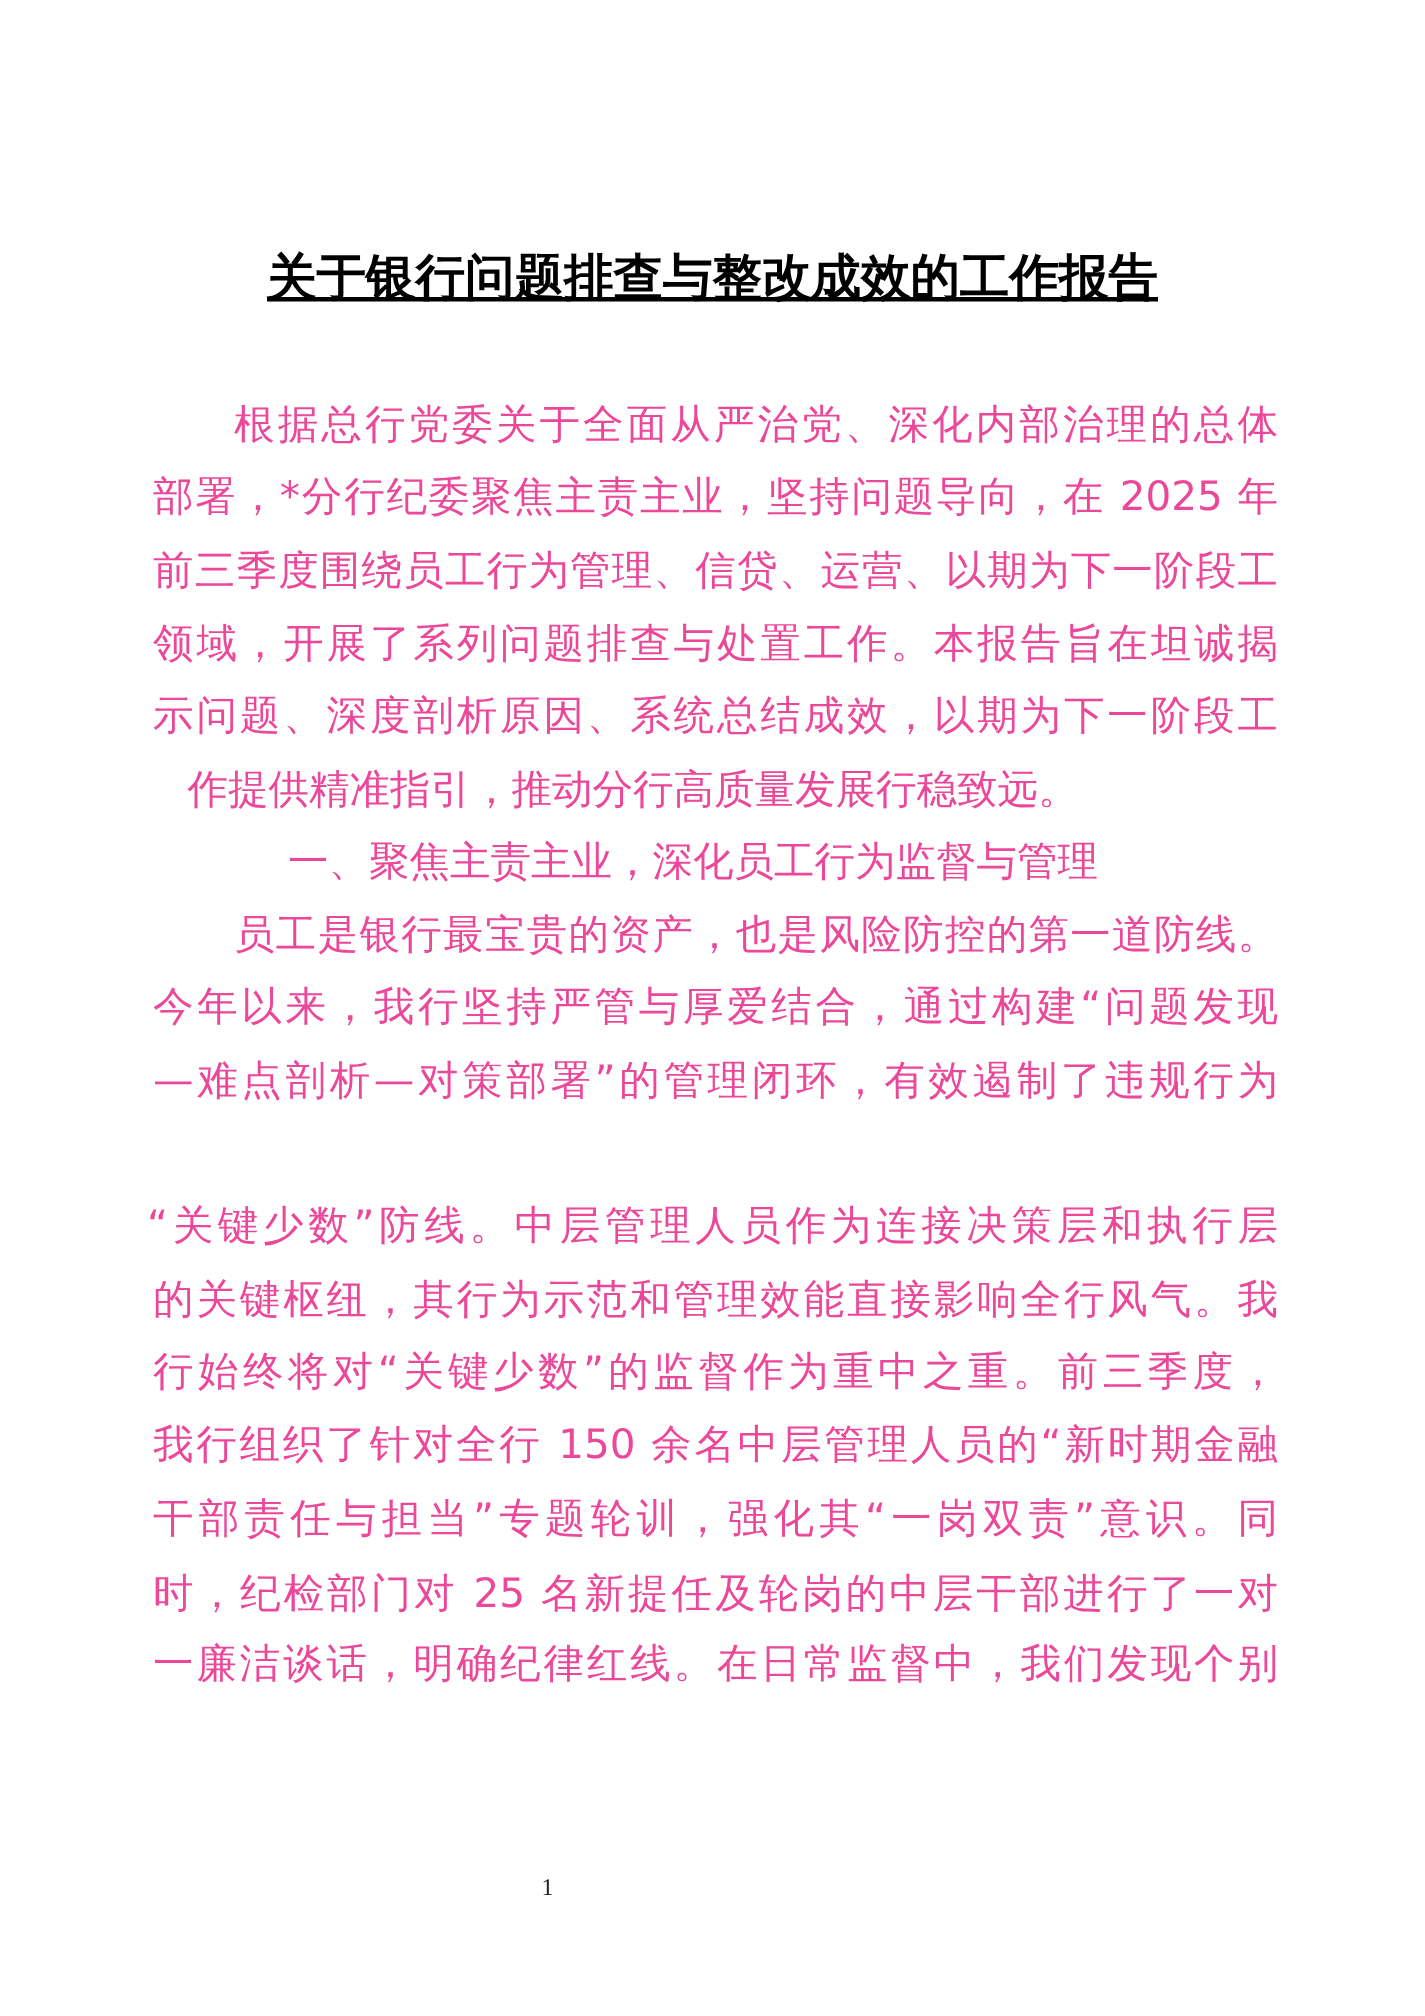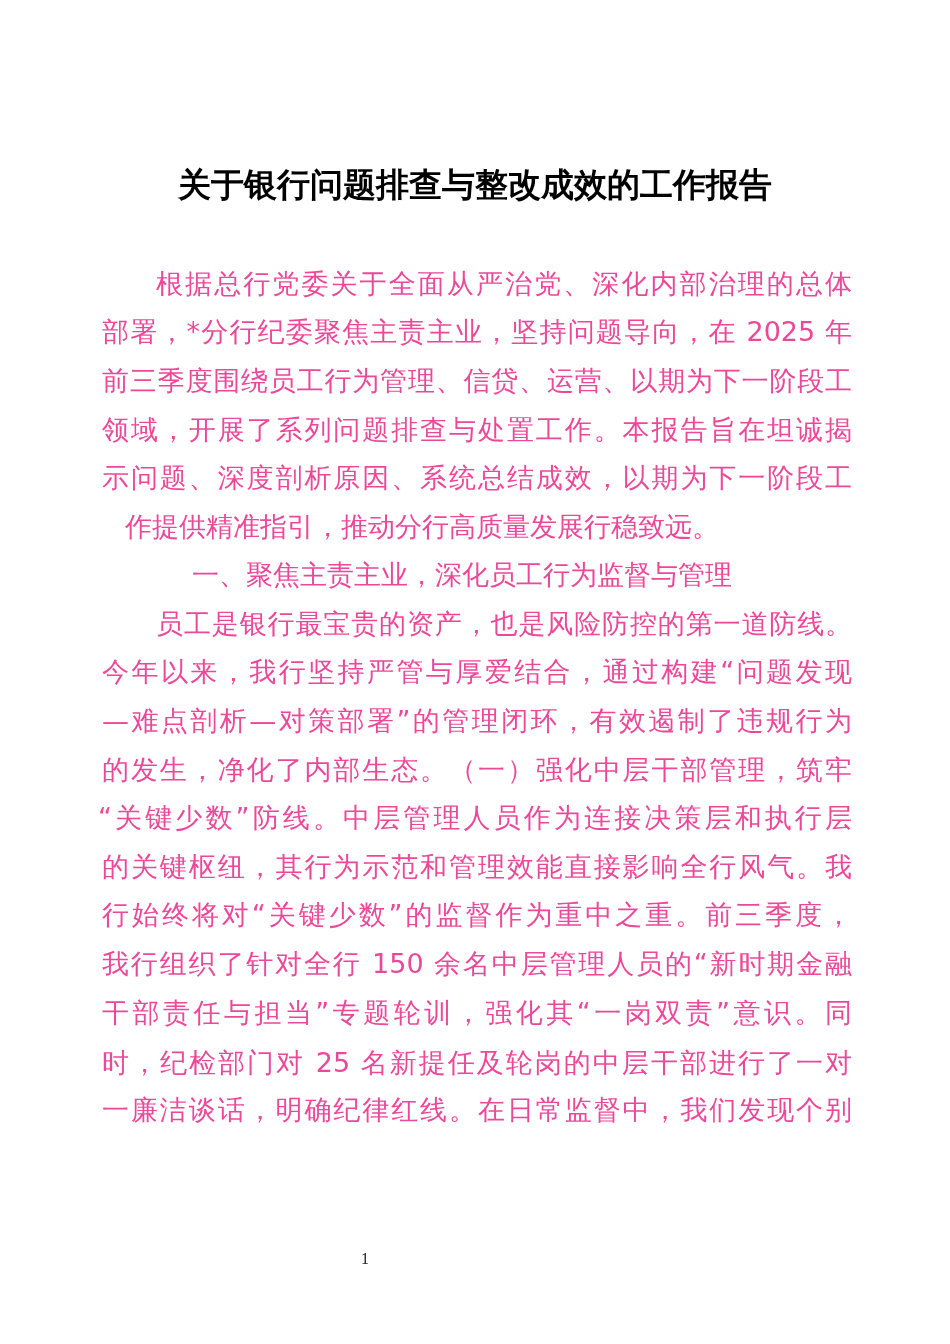--- a/index.html
+++ b/index.html
@@ -6,21 +6,21 @@
     body { width: 950px; height: 1344px; position: relative; overflow: hidden; }
     .page {
       position: absolute; left: 0; top: 0; width: 950px; height: 1344px;
       background: #ffffff; color: #111111;
     }
     .title {
       position: absolute; left: 0; top: 162px; width: 950px;
       text-align: center;
       font-family: "DejaVu Serif", "Liberation Serif", serif;
       font-weight: bold; font-size: 33px; letter-spacing: 0px;
-      line-height: 46px; color: #000000;
+      line-height: 46px; color: #000000; text-decoration: underline;
     }
     .line {
       position: absolute; left: 102px; width: 750px;
       font-family: "DejaVu Sans", "Liberation Sans", sans-serif;
       font-size: 27px; line-height: 40px; height: 40px;
       white-space: nowrap; color: #ec4899;
       text-align: justify; text-align-last: justify;
     }
     .line.last { text-align-last: left; margin-left: 23px; }
     .line.indent { left: 156px; width: 696px; }
@@ -44,21 +44,20 @@
   <div class="line" style="top:361px">前三季度围绕员工行为管理、信贷、运营、以期为下一阶段工</div>
   <div class="line" style="top:410px">领域，开展了系列问题排查与处置工作。本报告旨在坦诚揭</div>
   <div class="line" style="top:458px">示问题、深度剖析原因、系统总结成效，以期为下一阶段工</div>
   <div class="line last" style="top:507px">作提供精准指引，推动分行高质量发展行稳致远。</div>
 
   <div class="line indent heading" style="top:555px">一、聚焦主责主业，深化员工行为监督与管理</div>
 
   <div class="line indent" style="top:604px">员工是银行最宝贵的资产，也是风险防控的第一道防线。</div>
   <div class="line" style="top:652px">今年以来，我行坚持严管与厚爱结合，通过构建“问题发现</div>
   <div class="line" style="top:701px">—难点剖析—对策部署”的管理闭环，有效遏制了违规行为</div>
-  <div class="line" style="top:750px">的发生，净化了内部生态。（一）强化中层干部管理，筑牢</div>
   <div class="line quote-start" style="top:798px">“关键少数”防线。中层管理人员作为连接决策层和执行层</div>
   <div class="line" style="top:847px">的关键枢纽，其行为示范和管理效能直接影响全行风气。我</div>
   <div class="line" style="top:895px">行始终将对“关键少数”的监督作为重中之重。前三季度，</div>
   <div class="line" style="top:944px">我行组织了针对全行 150 余名中层管理人员的“新时期金融</div>
   <div class="line" style="top:993px">干部责任与担当”专题轮训，强化其“一岗双责”意识。同</div>
   <div class="line" style="top:1043px">时，纪检部门对 25 名新提任及轮岗的中层干部进行了一对</div>
   <div class="line" style="top:1090px">一廉洁谈话，明确纪律红线。在日常监督中，我们发现个别</div>
 
   <div class="page-number">1</div>
 </div>

